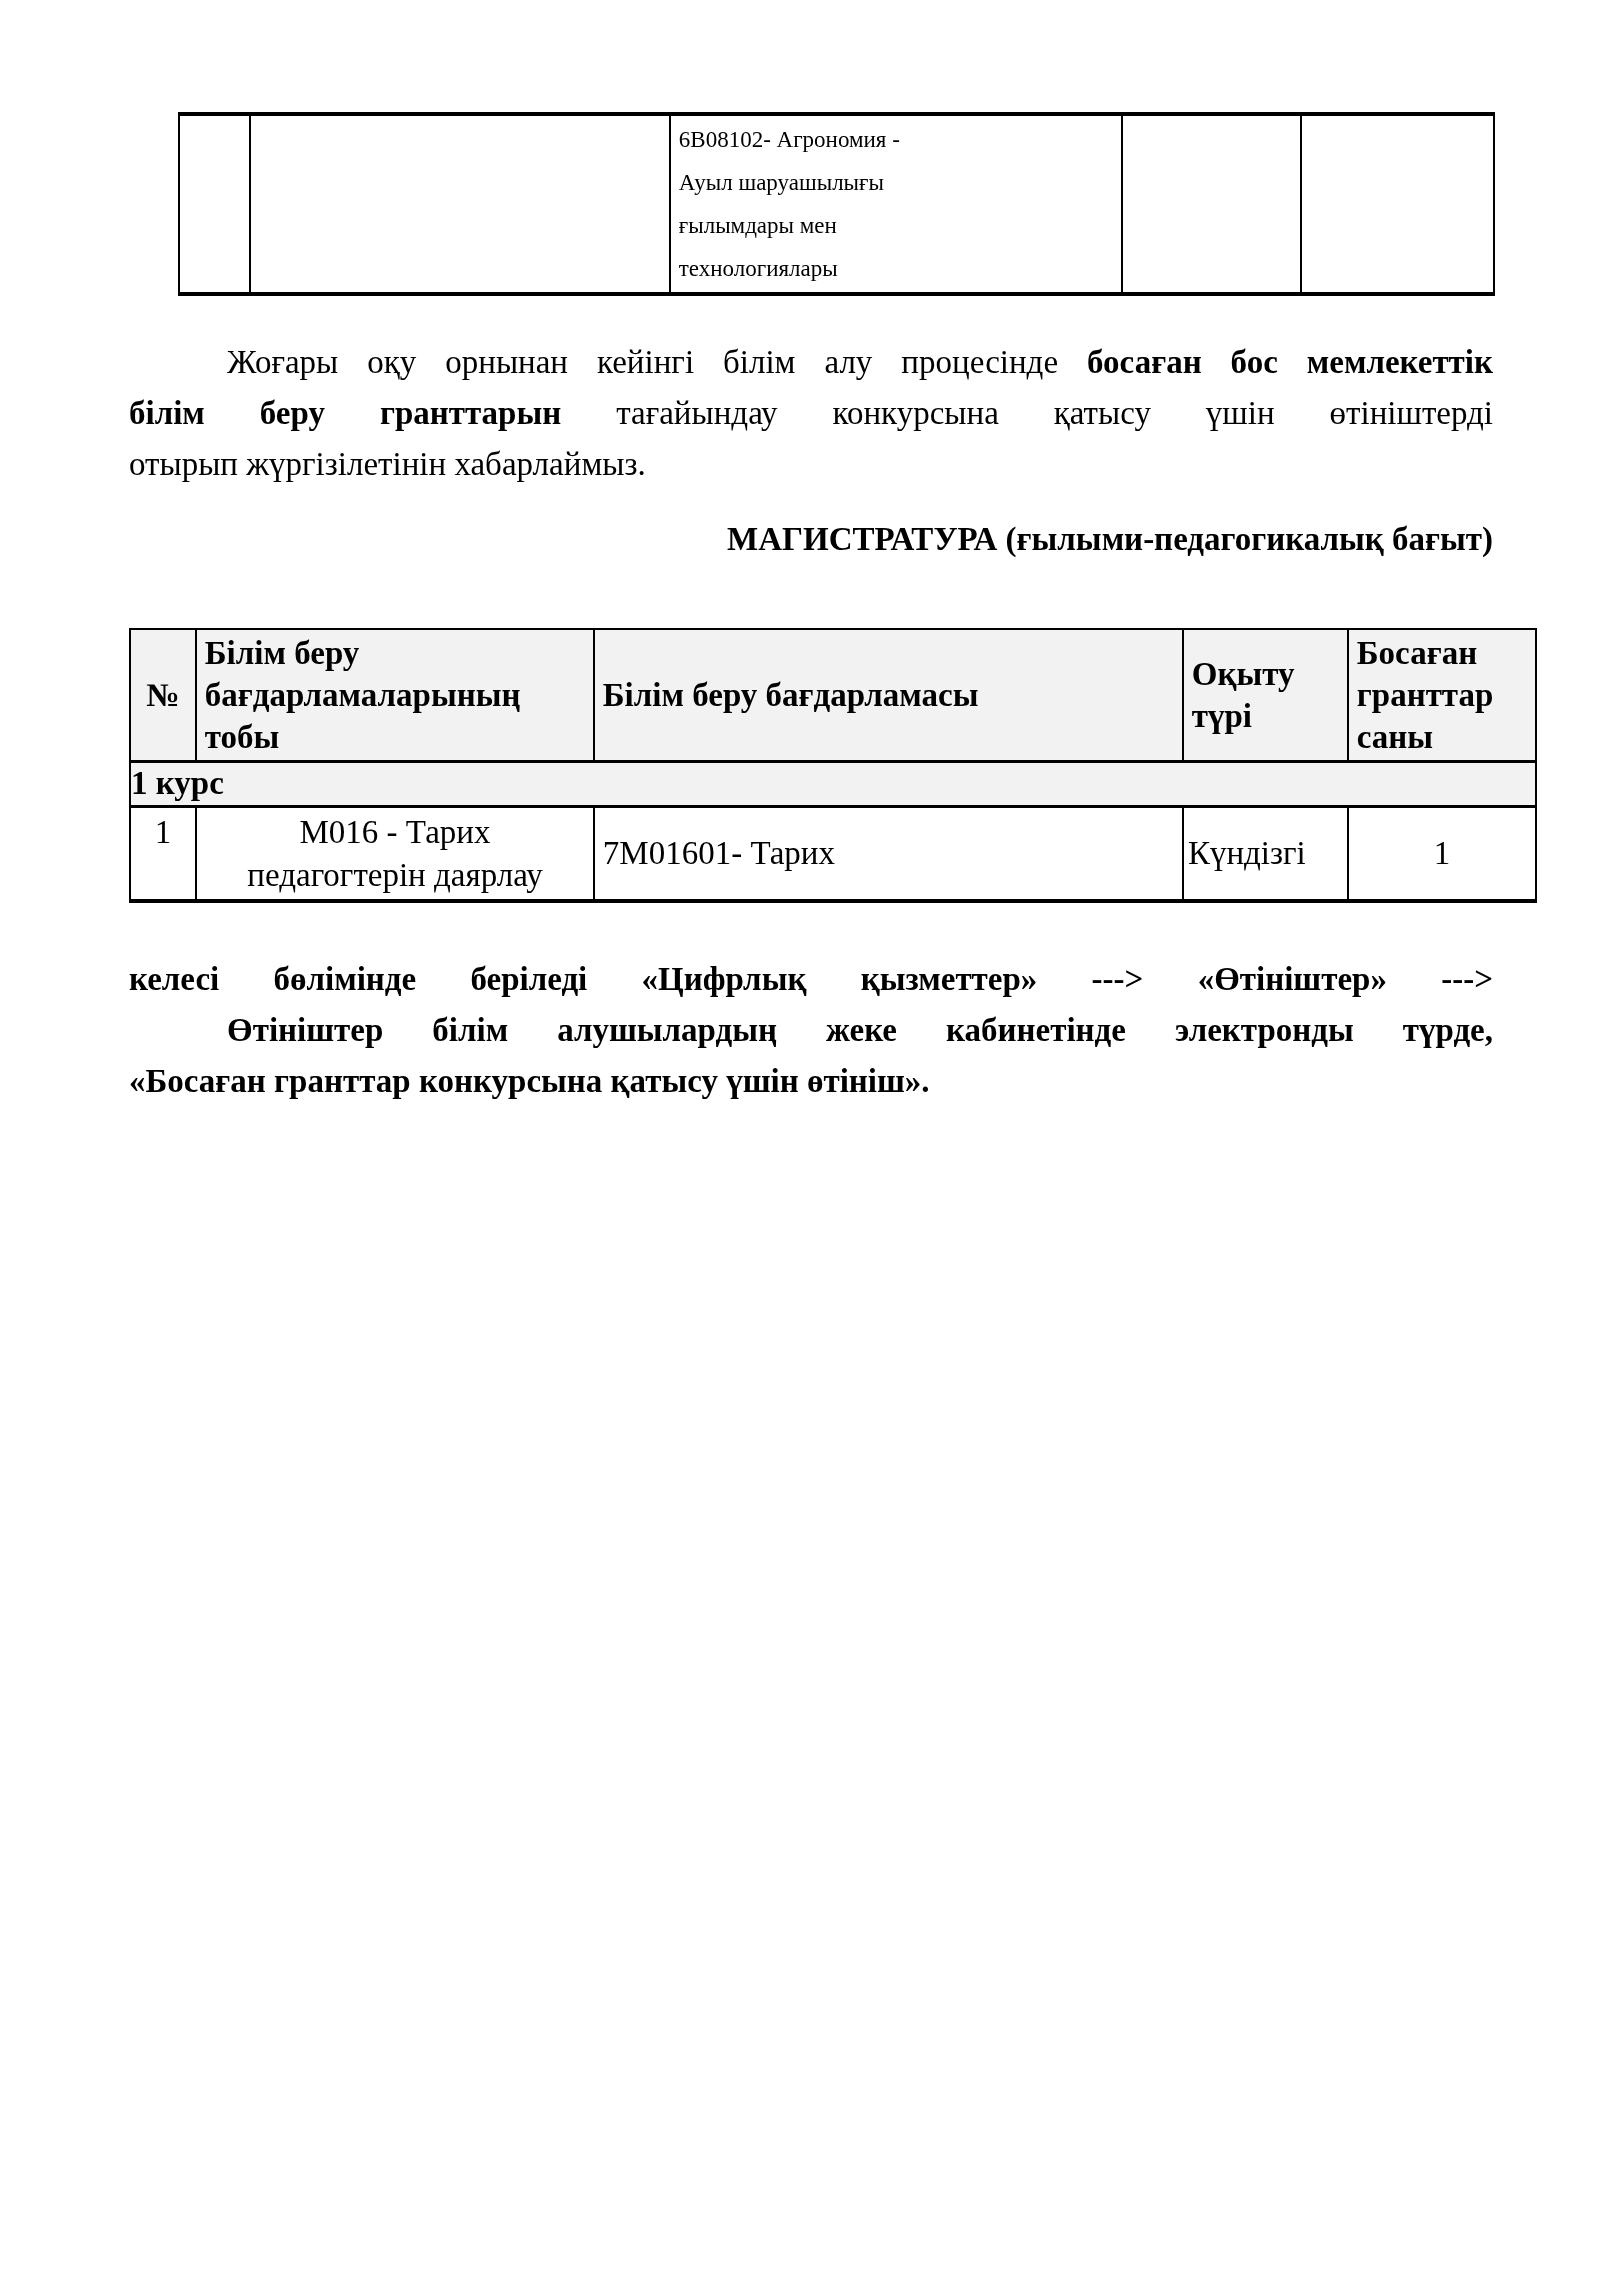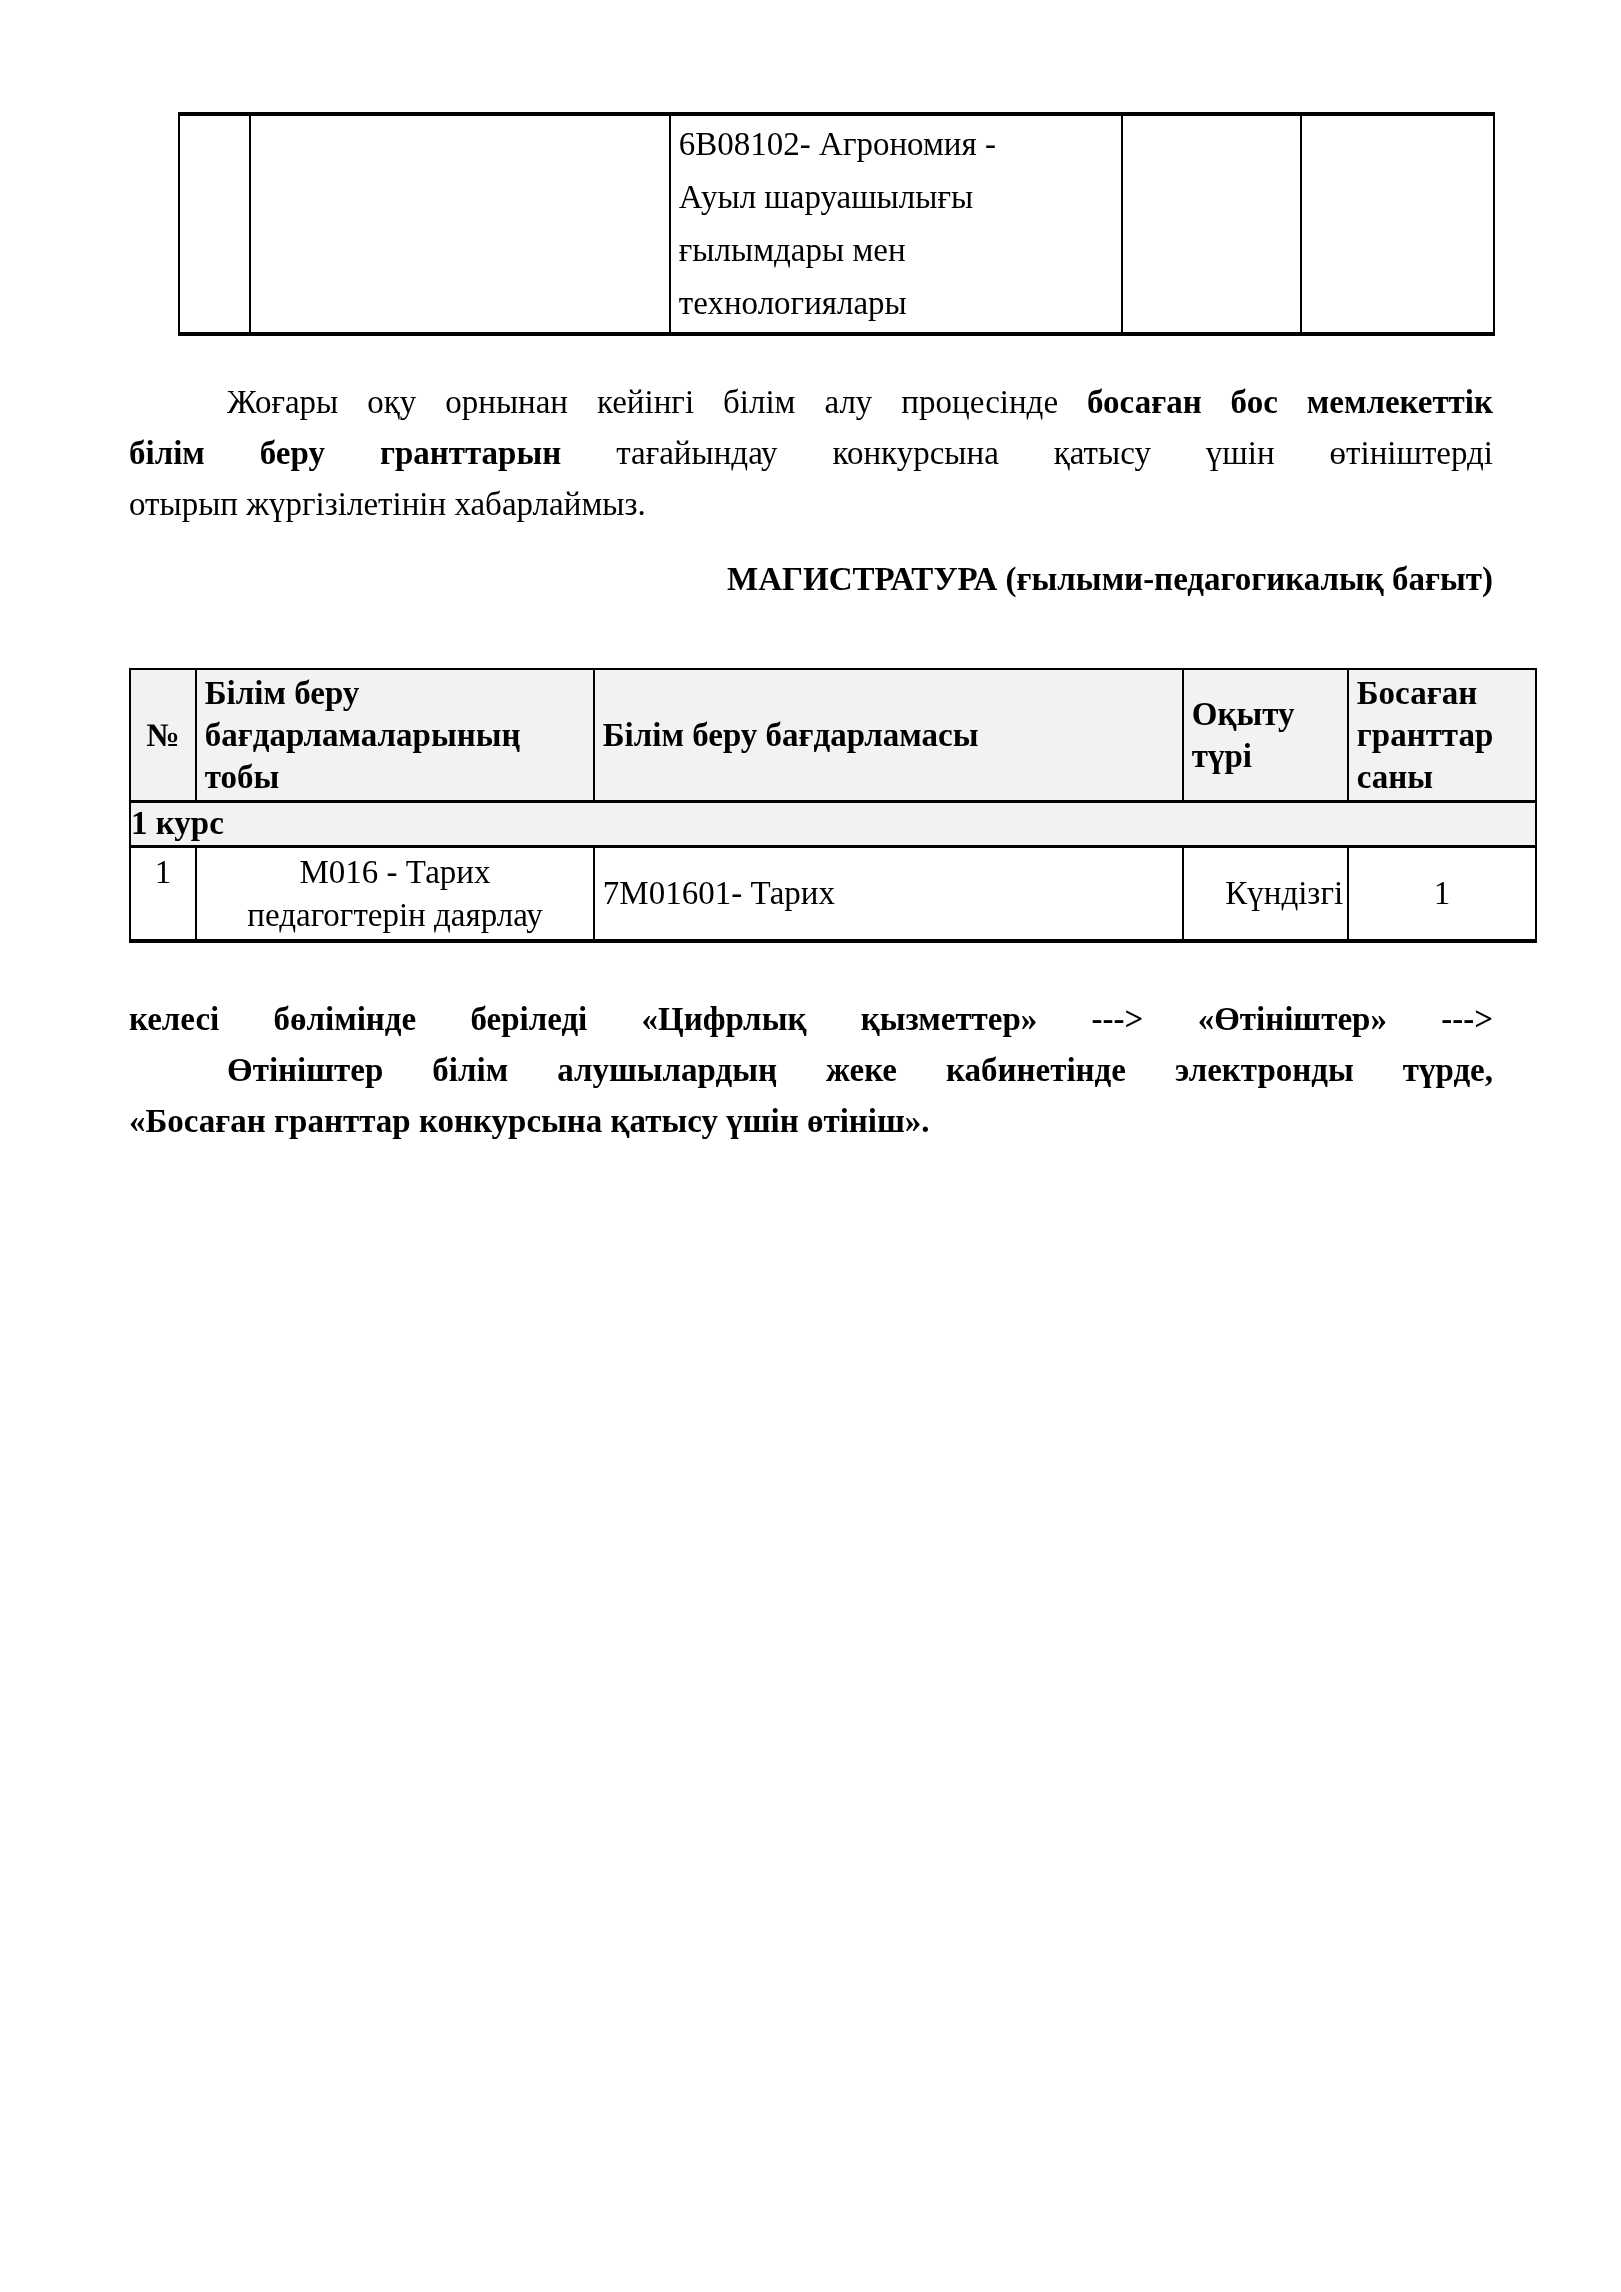--- a/index.html
+++ b/index.html
@@ -23,22 +23,22 @@
     margin-left: 49px;
     width: 1314px;
     border: 2px solid #000;
     border-top: 4.9px solid #000;
     border-bottom: 4.9px solid #000;
   }
   .frag-table td {
     border: 2px solid #000;
     vertical-align: top;
     padding: 2px 9.8px 2px 7.8px;
-    font-size: 33px;
-    line-height: 53px;
+    font-size: 23px;
+    line-height: 43px;
     white-space: pre-line;
     height: 169px;
   }
 
   
   .para {
     width: 1364px;
     font-size: 33px;
     line-height: 51px;
   }
@@ -104,21 +104,21 @@
   }
   .data-row td {
     background: #ffffff;
     height: 91px;
     line-height: 43px;
     padding: 2px 7.8px;
   }
   .data-row td.cell-num   { text-align: center; vertical-align: top; padding: 3.9px 2px; }
   .data-row td.cell-group { text-align: center; vertical-align: top; white-space: pre-line; padding-top: 3.9px; }
   .data-row td.cell-prog  { text-align: left; vertical-align: middle; }
-  .data-row td.cell-form  { text-align: right; vertical-align: middle; padding: 2px 3.9px; }
+  .data-row td.cell-form  { text-align: left; vertical-align: middle; padding: 2px 3.9px; }
   .data-row td.cell-count { text-align: center; vertical-align: middle; }
 </style>
 </head>
 <body>
 
 <div class="content">
 
   <table class="frag-table">
     <colgroup>
       <col style="width:71px">

